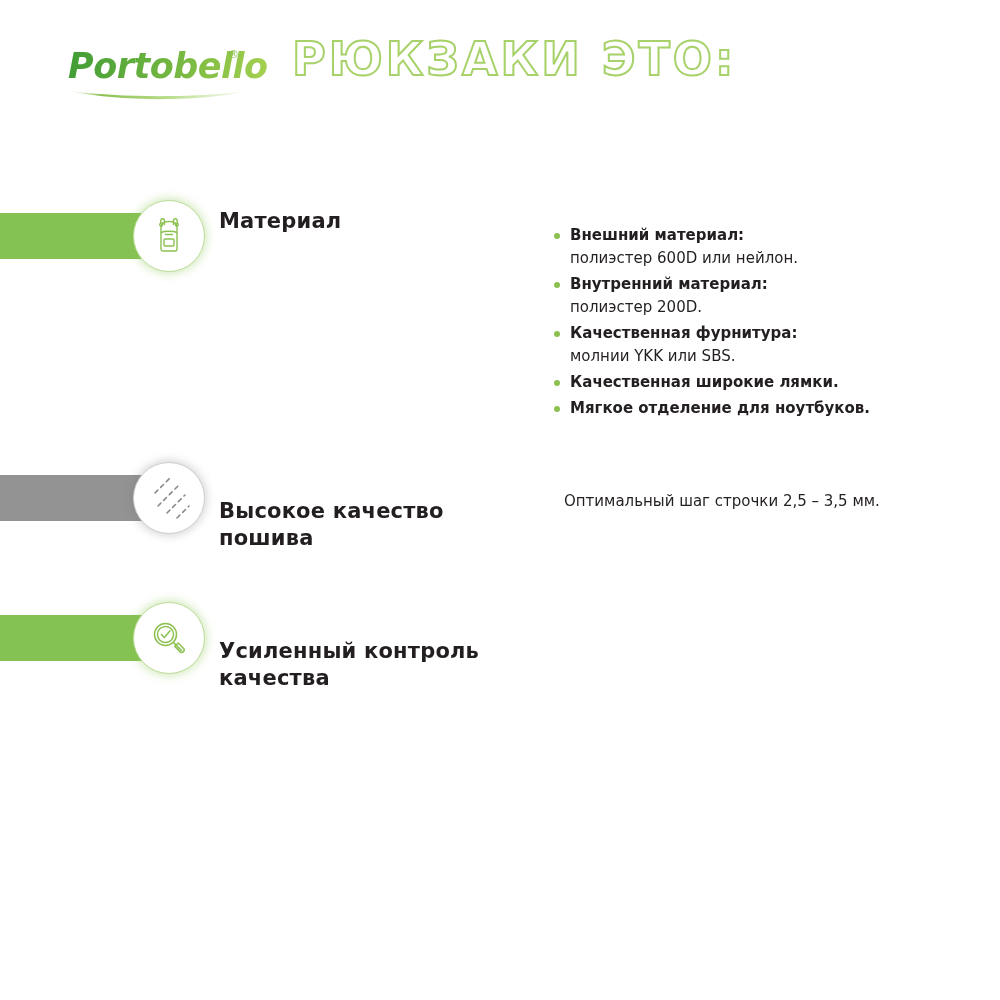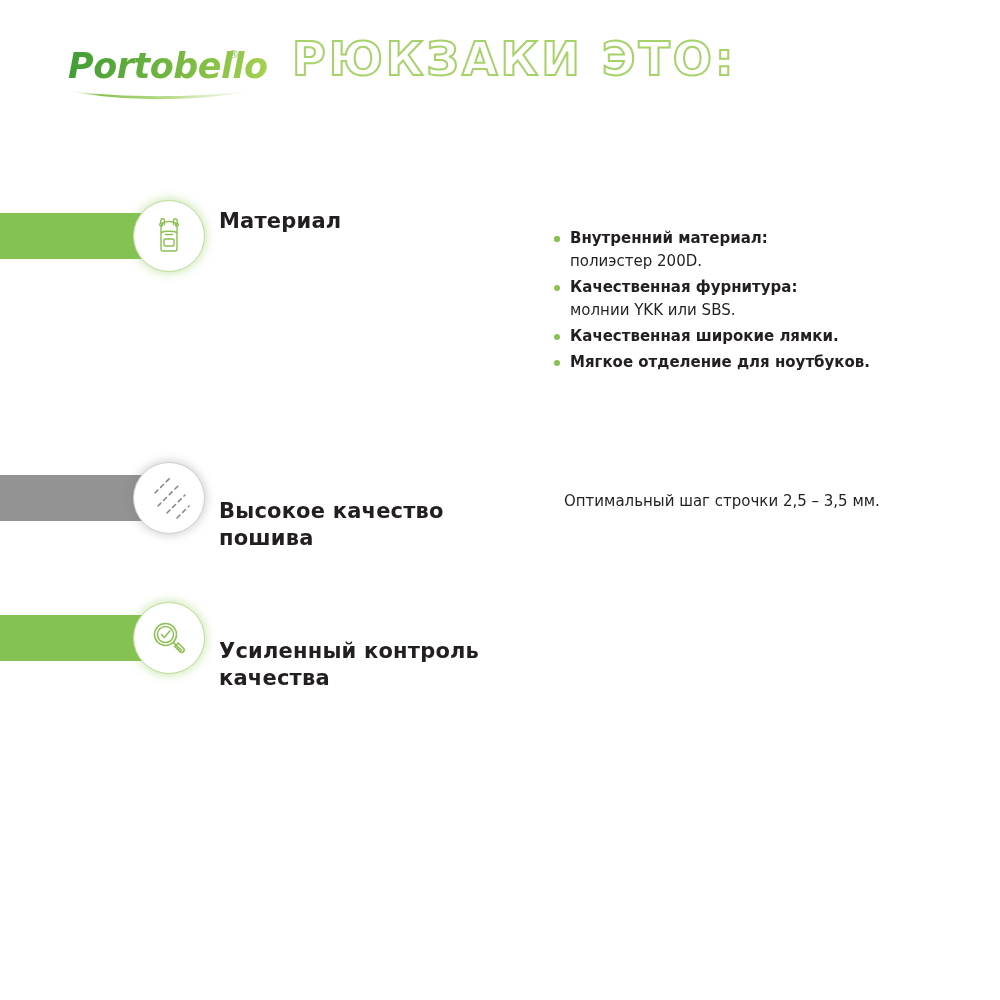--- a/index.html
+++ b/index.html
@@ -227,20 +227,22 @@
       <rect x="17" y="25" width="10" height="7" rx="1"></rect>
     </svg>
   </div>
 
   <div class="row-heading">Материал</div>
 </div>
 
 <div class="detail detail-1">
   <ul class="bullet-list">
     <li class="bullet-item">
+      <span class="bullet-strong">Внешний материал:</span>
+      <span class="bullet-sub">полиэстер 600D или нейлон.</span>
     </li>
     <li class="bullet-item">
       <span class="bullet-strong">Внутренний материал:</span>
       <span class="bullet-sub">полиэстер 200D.</span>
     </li>
     <li class="bullet-item">
       <span class="bullet-strong">Качественная фурнитура:</span>
       <span class="bullet-sub">молнии YKK или SBS.</span>
     </li>
     <li class="bullet-item">

